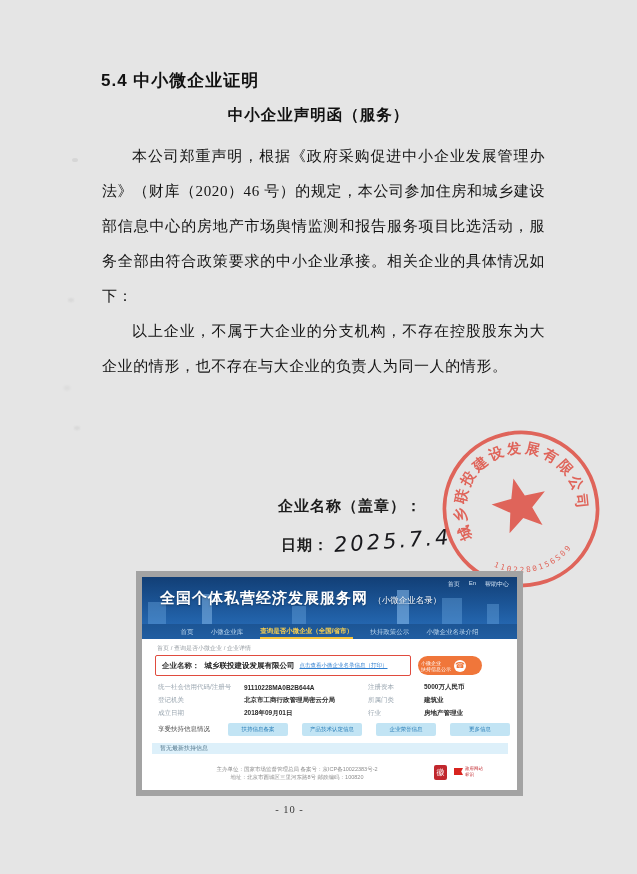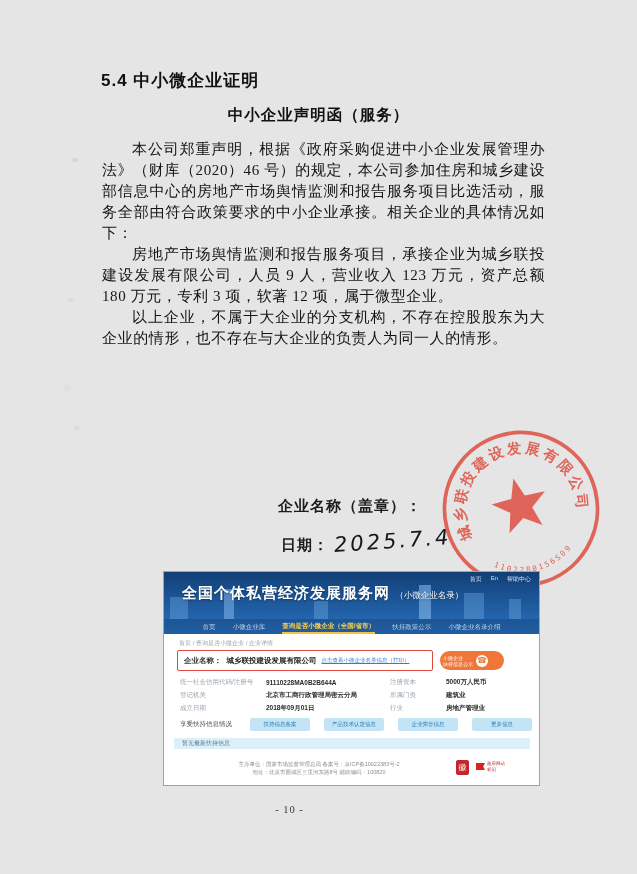--- a/index.html
+++ b/index.html
@@ -12,21 +12,21 @@
   .section-heading{
     position:absolute;left:101px;top:69px;font-size:17px;font-weight:bold;
     font-family:"Liberation Sans","DejaVu Sans",sans-serif;letter-spacing:1px;color:#111;
   }
   .doc-title{
     position:absolute;left:0;top:105px;width:637px;text-align:center;
     font-size:15.5px;font-weight:bold;letter-spacing:1px;color:#111;
   }
   .doc-body{
     position:absolute;left:102px;top:139px;width:443px;
-    font-size:15px;line-height:21px;text-align:justify;color:#141414;
+    font-size:15px;line-height:35px;text-align:justify;color:#141414;
   }
   .doc-body p{margin:0;text-indent:2em;letter-spacing:0.6px;}
   .sig-company{position:absolute;left:278px;top:497px;font-size:15px;font-weight:bold;letter-spacing:1px;text-align:center;}
   .sig-date{position:absolute;left:281px;top:531px;font-size:15px;font-weight:bold;letter-spacing:1px;}
   .sig-date .handwriting{
     display:inline-block;font-family:"DejaVu Sans","Liberation Sans",sans-serif;
     font-style:italic;font-weight:400;font-size:21px;letter-spacing:3px;
     transform:rotate(-4deg) translateY(-2px);color:#18181c;
   }
   .page-number{
@@ -36,22 +36,22 @@
   .scan-noise{
     position:absolute;left:72px;top:158px;width:6px;height:4px;border-radius:50%;
     background:rgba(90,90,90,0.10);
     box-shadow:-4px 140px 2px rgba(90,90,90,0.08),-8px 228px 3px rgba(90,90,90,0.07),2px 268px 2px rgba(90,90,90,0.08);
   }
   
   .seal{position:absolute;left:436px;top:424px;width:170px;height:170px;
         transform:rotate(-14deg);opacity:0.87;pointer-events:none;}
   
   .shot{
-    position:absolute;left:163px;top:571px;width:375px;height:213px;
-    background:#fff;border:1px solid #a3a3a3;overflow:hidden;
+    position:absolute;left:136px;top:571px;width:375px;height:213px;
+    background:#fff;border:6px solid #a3a3a3;overflow:hidden;
     font-family:"Liberation Sans","DejaVu Sans",sans-serif;
   }
   .shot .banner{
     position:absolute;left:0;top:0;width:375px;height:62px;
     background:linear-gradient(180deg,#123f76 0%,#1c5698 45%,#2a72c0 100%);
   }
   .shot .city{position:absolute;bottom:15px;background:rgba(120,180,235,0.35);}
   .shot .c1{left:6px;width:18px;height:22px;}
   .shot .c2{left:60px;width:10px;height:30px;background:rgba(150,200,245,0.45);}
   .shot .c3{left:150px;width:14px;height:18px;}
@@ -126,21 +126,20 @@
 
 <div class="page">
 
   <div class="scan-noise"></div>
 
   <div class="section-heading">5.4  中小微企业证明</div>
   <div class="doc-title">中小企业声明函（服务）</div>
 
   <div class="doc-body">
     <p>本公司郑重声明，根据《政府采购促进中小企业发展管理办法》（财库（2020）46 号）的规定，本公司参加住房和城乡建设部信息中心的房地产市场舆情监测和报告服务项目比选活动，服务全部由符合政策要求的中小企业承接。相关企业的具体情况如下：</p>
-    <p>房地产市场舆情监测和报告服务项目，承接企业为城乡联投建设发展有限公司，人员 9 人，营业收入 123 万元，资产总额 180 万元，专利 3 项，软著 12 项，属于微型企业。</p>
     <p>以上企业，不属于大企业的分支机构，不存在控股股东为大企业的情形，也不存在与大企业的负责人为同一人的情形。</p>
   </div>
 
   <div class="sig-company">企业名称（盖章）：</div>
   <div class="sig-date">
     <span>日期：</span>
     <span class="handwriting">2025.7.4</span>
   </div>
 
   <svg class="seal" viewBox="0 0 200 200">

